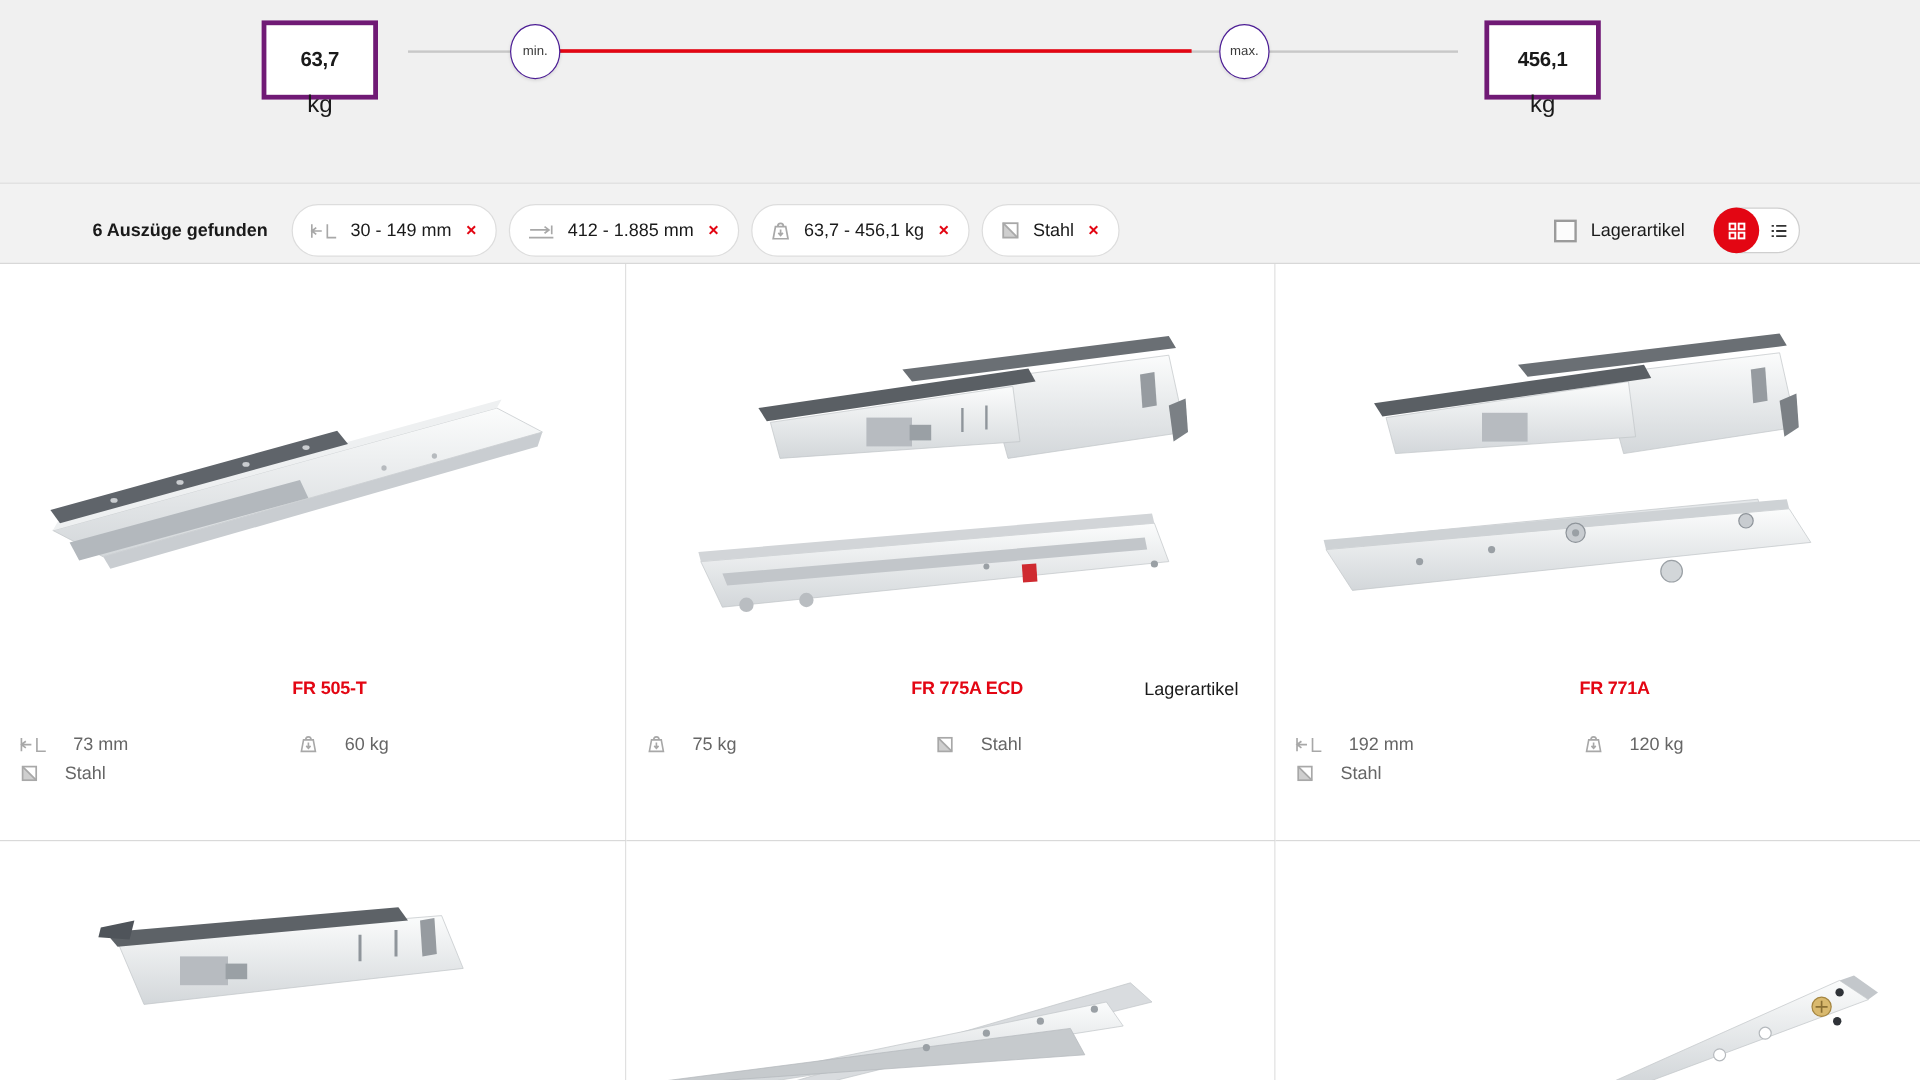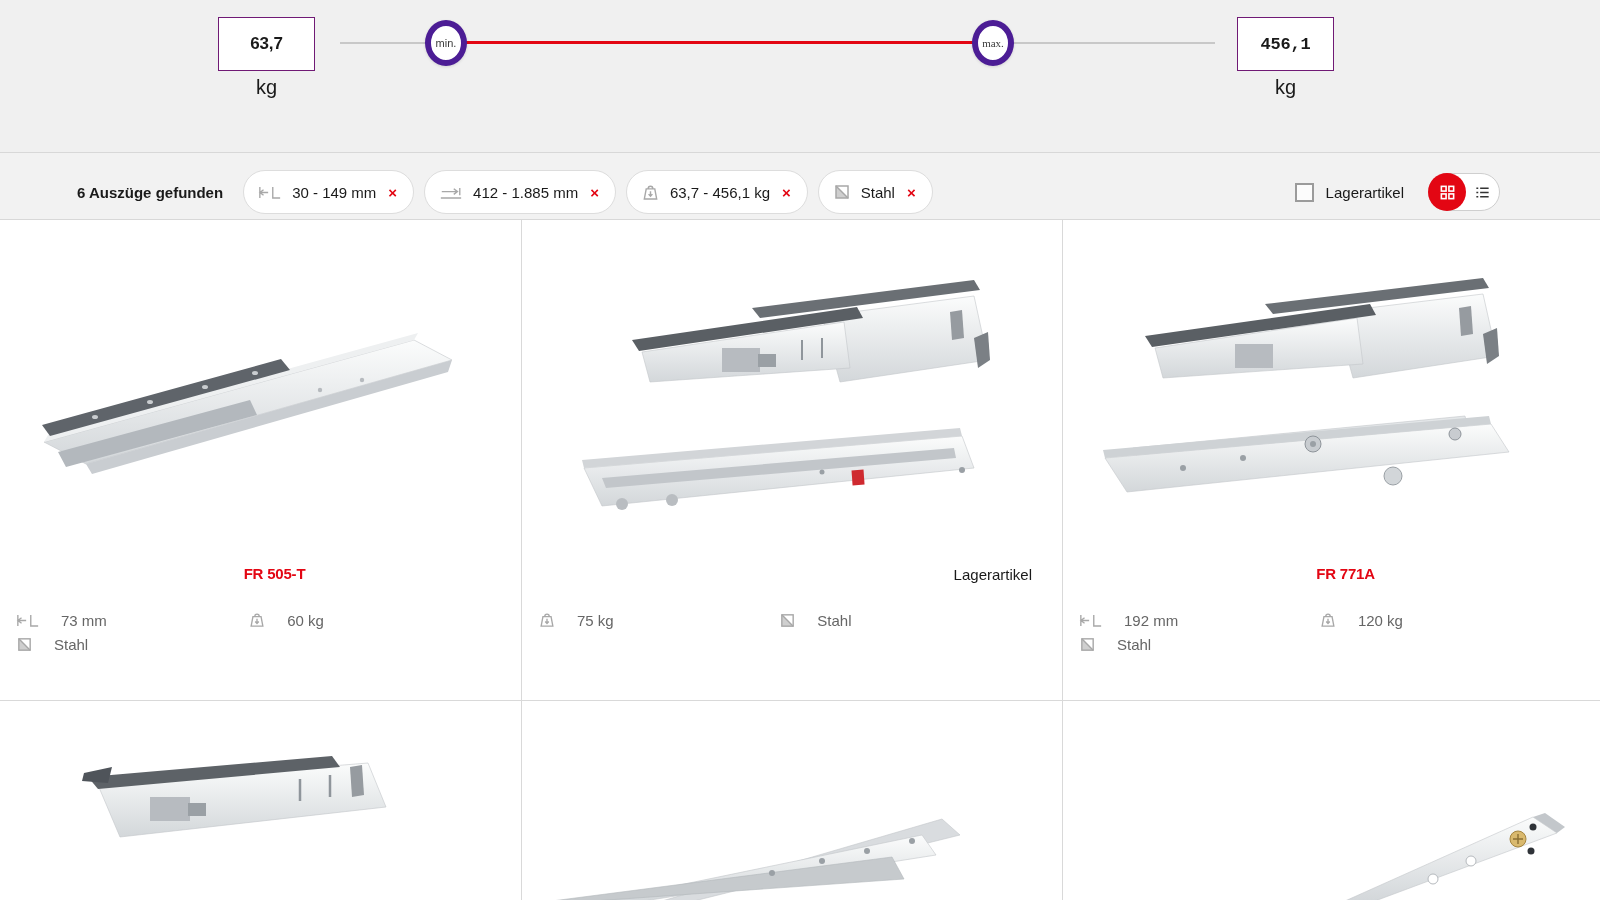--- a/index.html
+++ b/index.html
@@ -1,32 +1,32 @@
 <!DOCTYPE html>
 <html><head>
 <meta charset="utf-8">
 <style>
   * { margin:0; padding:0; box-sizing:border-box; }
   html,body { width:1600px; height:900px; overflow:hidden; background:#fff;
     font-family:"Liberation Sans", sans-serif; color:#1a1a1a; }
 
   
   .slider-panel { position:relative; width:1600px; height:152px; background:#f0f0f0; }
-  .num-box { position:absolute; top:17px; width:97px; height:54px; background:#fff;
-    border:1px solid #701a75; text-align:center; font-size:17px; font-weight:bold;
+  .num-box { position:absolute; top:17px; width:97px; height:66px; background:#fff;
+    border:4px solid #701a75; text-align:center; font-size:17px; font-weight:bold;
     letter-spacing:-0.2px; color:#1a1a1a; outline:none; }
-  .num-box.min { left:218px; } .num-box.max { left:1237px;font-family:Liberation Mono, monospace; }
+  .num-box.min { left:218px; } .num-box.max { left:1237px; }
   .unit-label { position:absolute; top:76px; width:97px; text-align:center; font-size:20px; }
   .unit-label.min { left:218px; } .unit-label.max { left:1237px; }
   .track { position:absolute; left:340px; top:42px; width:875px; height:2px; background:#c8c8c8; }
   .track-red { position:absolute; left:446px; top:41px; width:547px; height:3px; background:#e30613; }
   .handle { position:absolute; width:42px; height:46px; border-radius:50%; background:#fff;
-    border:6px solid #4c1d95; box-shadow:0 1px 3px rgba(0,0,0,.12); display:flex;
+    border:1px solid #4c1d95; box-shadow:0 1px 3px rgba(0,0,0,.12); display:flex;
     align-items:center; justify-content:center; font-size:11px; color:#3a3a3a; cursor:pointer; }
-  .handle.min { left:425px; top:20px; } .handle.max { left:972px; top:20px;font-family:Liberation Serif, serif; }
+  .handle.min { left:425px; top:20px; } .handle.max { left:1016px; top:20px; }
 
   
   .filter-bar { display:flex; align-items:center; width:1600px; height:68px;
     background:#f2f2f2; border-top:1px solid #d8d8d8; border-bottom:1px solid #d8d8d8;
     padding:12px 100px 0 77px; }
   .results { font-size:15px; font-weight:600; margin-right:20px; white-space:nowrap; }
   .chip { display:inline-flex; align-items:center; height:44px; padding:0 16px 0 14px;
     background:#fff; border:1px solid #ddd; border-radius:22px; margin-right:10px; }
   .chip .c-icon { display:flex; margin-right:10px; }
   .chip .c-label { font-size:15px; font-weight:500; white-space:nowrap; }
@@ -210,20 +210,21 @@
 
       <polygon points="62,248 440,216 452,248 80,286" fill="url(#gB)" stroke="#c2c6c9" stroke-width="0.6"></polygon>
       <polygon points="62,248 440,216 438,208 60,240" fill="#d2d5d8"></polygon>
       <polygon points="80,258 432,228 434,238 84,268" fill="#c2c6ca"></polygon>
       <rect x="330" y="250" width="12" height="15" fill="#cf2a30" transform="rotate(-4 336 257)"></rect>
       <circle cx="100" cy="284" r="6" fill="#b9bdc1"></circle>
       <circle cx="150" cy="280" r="6" fill="#b9bdc1"></circle>
       <circle cx="440" cy="250" r="3" fill="#9aa0a5"></circle>
       <circle cx="300" cy="252" r="2.5" fill="#9aa0a5"></circle>
     </svg>
+    <div class="title-row"><span class="p-title">FR 775A ECD</span></div>
     <span class="p-badge">Lagerartikel</span>
     <div class="specs">
       <div class="spec">
         <svg width="18" height="18" viewBox="0 0 20 20">
           <path class="ic" d="M7.5 6.2 a2.5 2.8 0 0 1 5 0 M5.5 6.2 h9 l2 10.6 h-13 z M10 8.6 v5 M8 11.7 L10 13.9 L12 11.7"></path>
           </svg>
         <span>75 kg</span>
       </div>
       <div class="spec">
         <svg width="17" height="17" viewBox="0 0 18 18">

